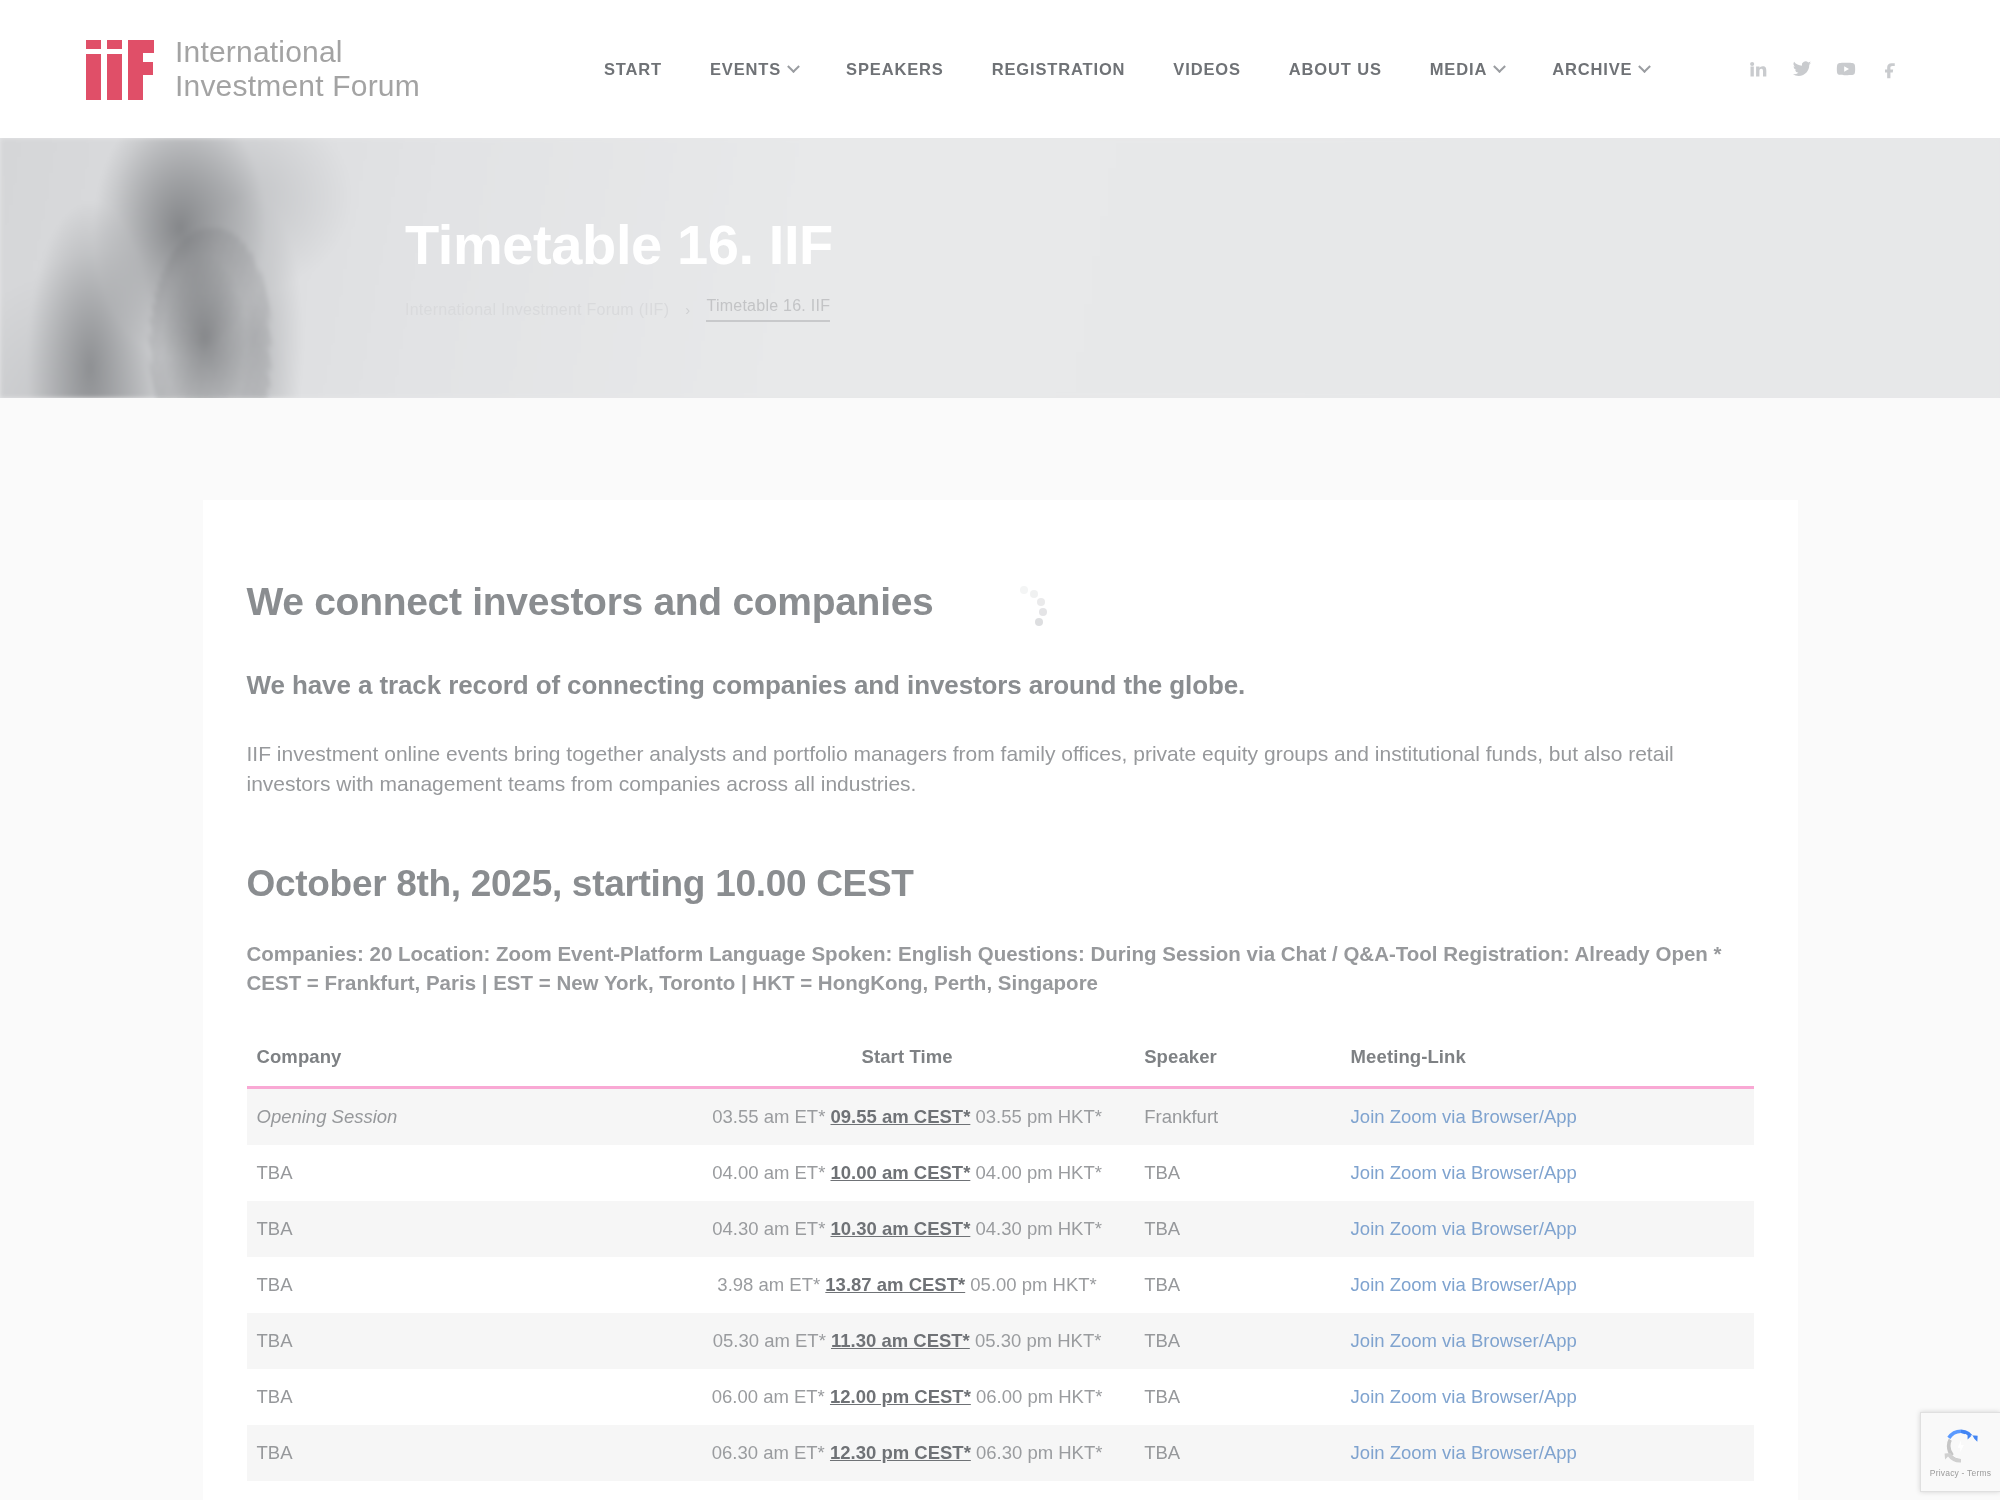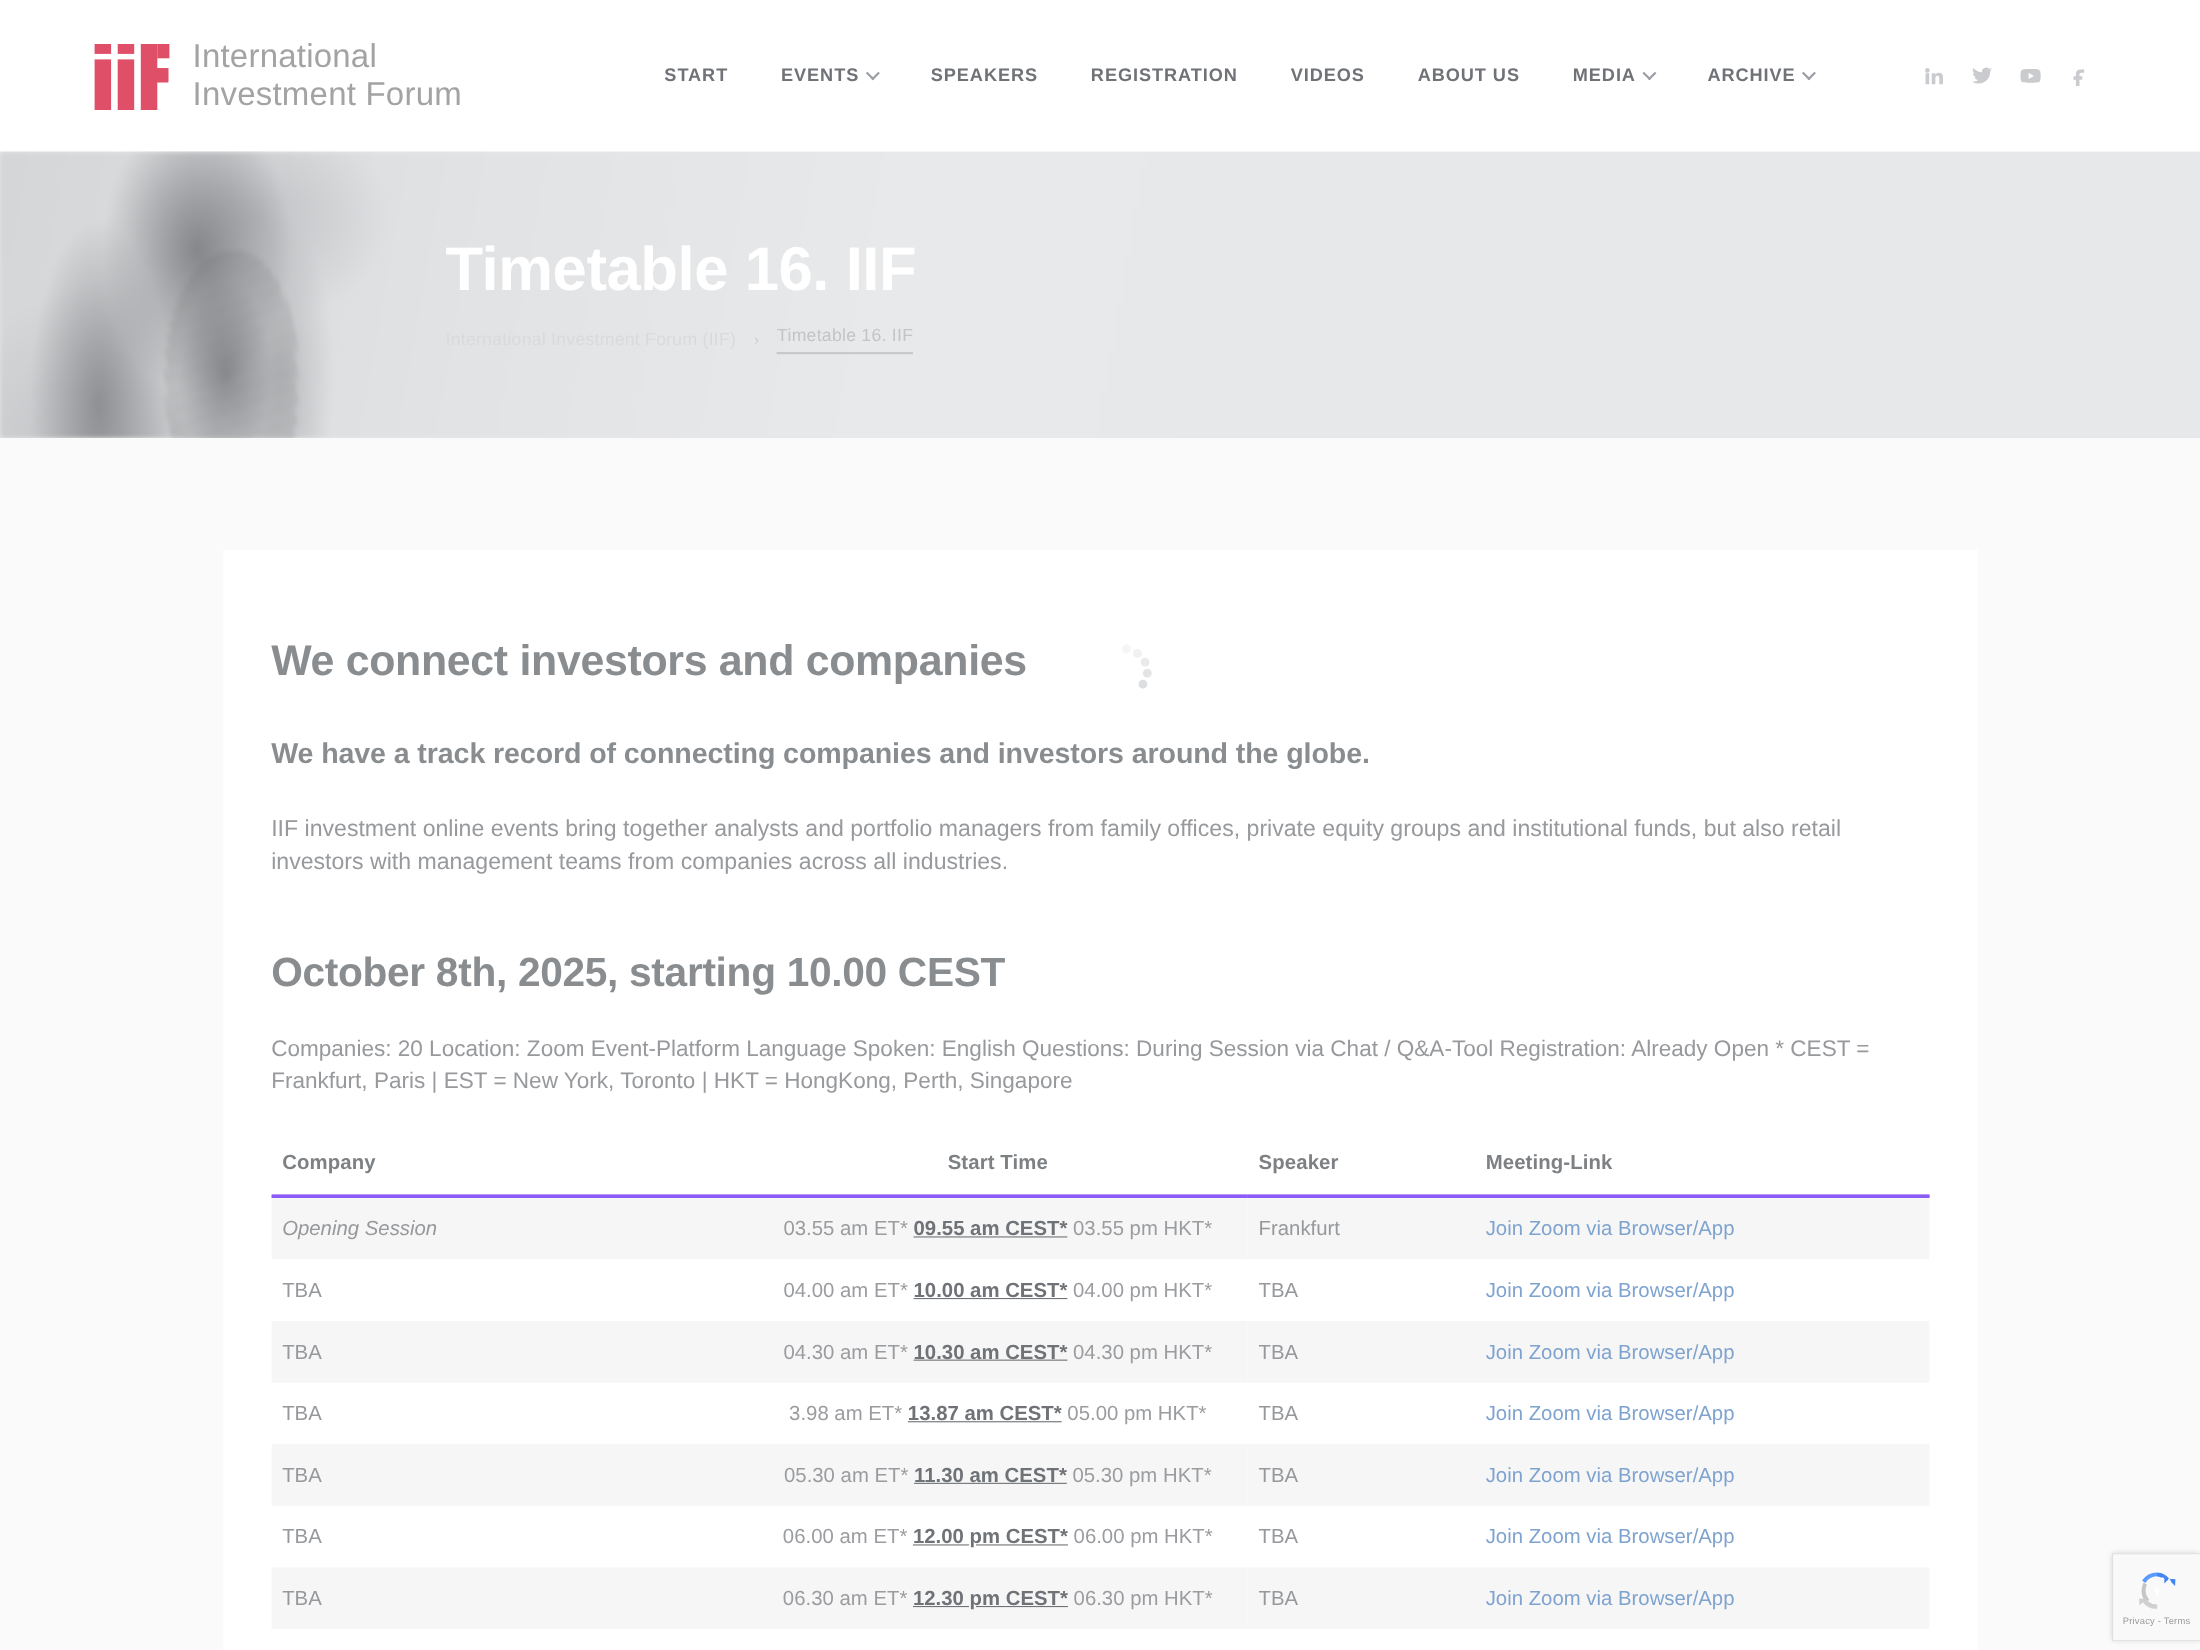--- a/index.html
+++ b/index.html
@@ -240,20 +240,21 @@
     color: #8a8d90;
     letter-spacing: -.3px;
     margin-bottom: 34px;
   }
   .meta-para {
     font-size: 20.5px;
     line-height: 1.45;
     color: #97999c;
     max-width: 1500px;
     margin-bottom: 48px;
+    font-weight: bold;
   }
 
   
   .spinner {
     position: absolute;
     left: 797px;
     top: 86px;
     width: 46px;
     height: 46px;
     pointer-events: none;
@@ -270,21 +271,21 @@
     width: 100%;
     border-collapse: collapse;
     font-size: 18.5px;
   }
   .tt-table thead th {
     text-align: left;
     font-weight: 700;
     color: #7e8184;
     font-size: 18.5px;
     padding: 0 10px 18px 10px;
-    border-bottom: 3px solid #8b5cf6;
+    border-bottom: 3px solid #f9a8d4;
     letter-spacing: .1px;
   }
   .tt-table thead th.col-time { text-align: center; }
   .tt-table tbody td {
     padding: 17px 10px;
     color: #96989b;
     font-size: 18.5px;
     border: none;
   }
   .tt-table tbody tr:nth-child(odd) { background: #f6f6f6; }

